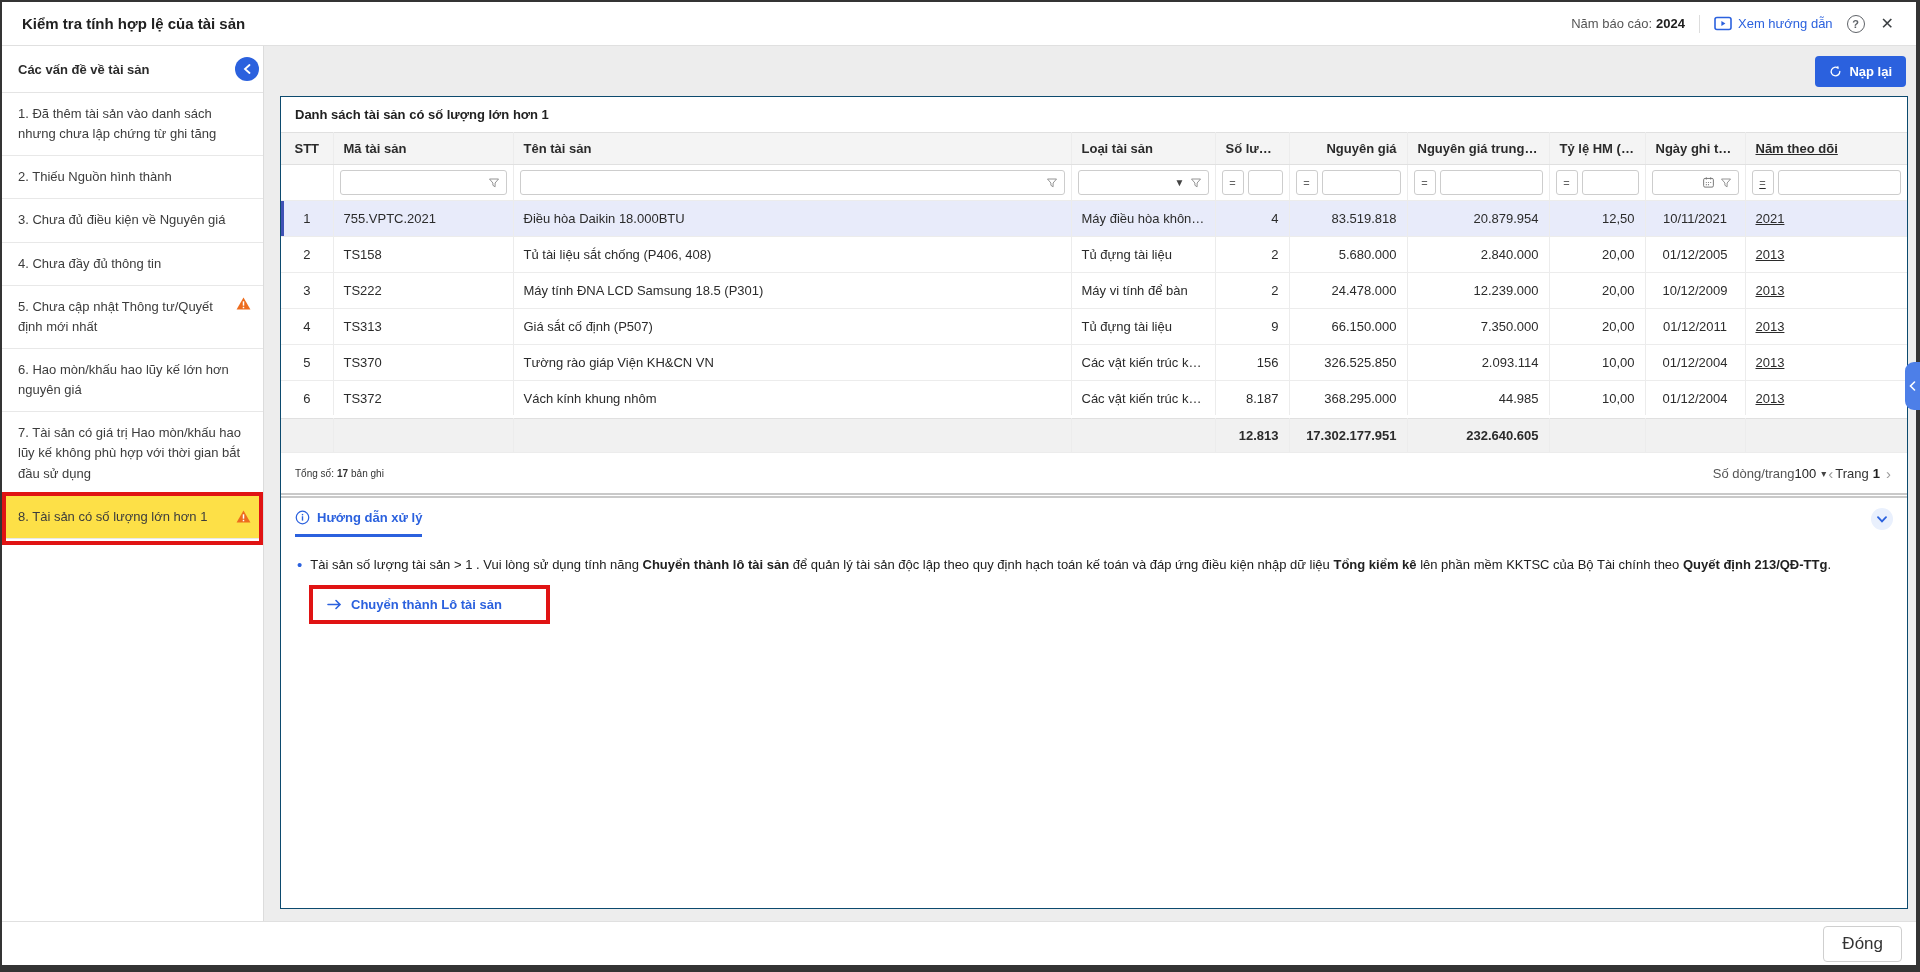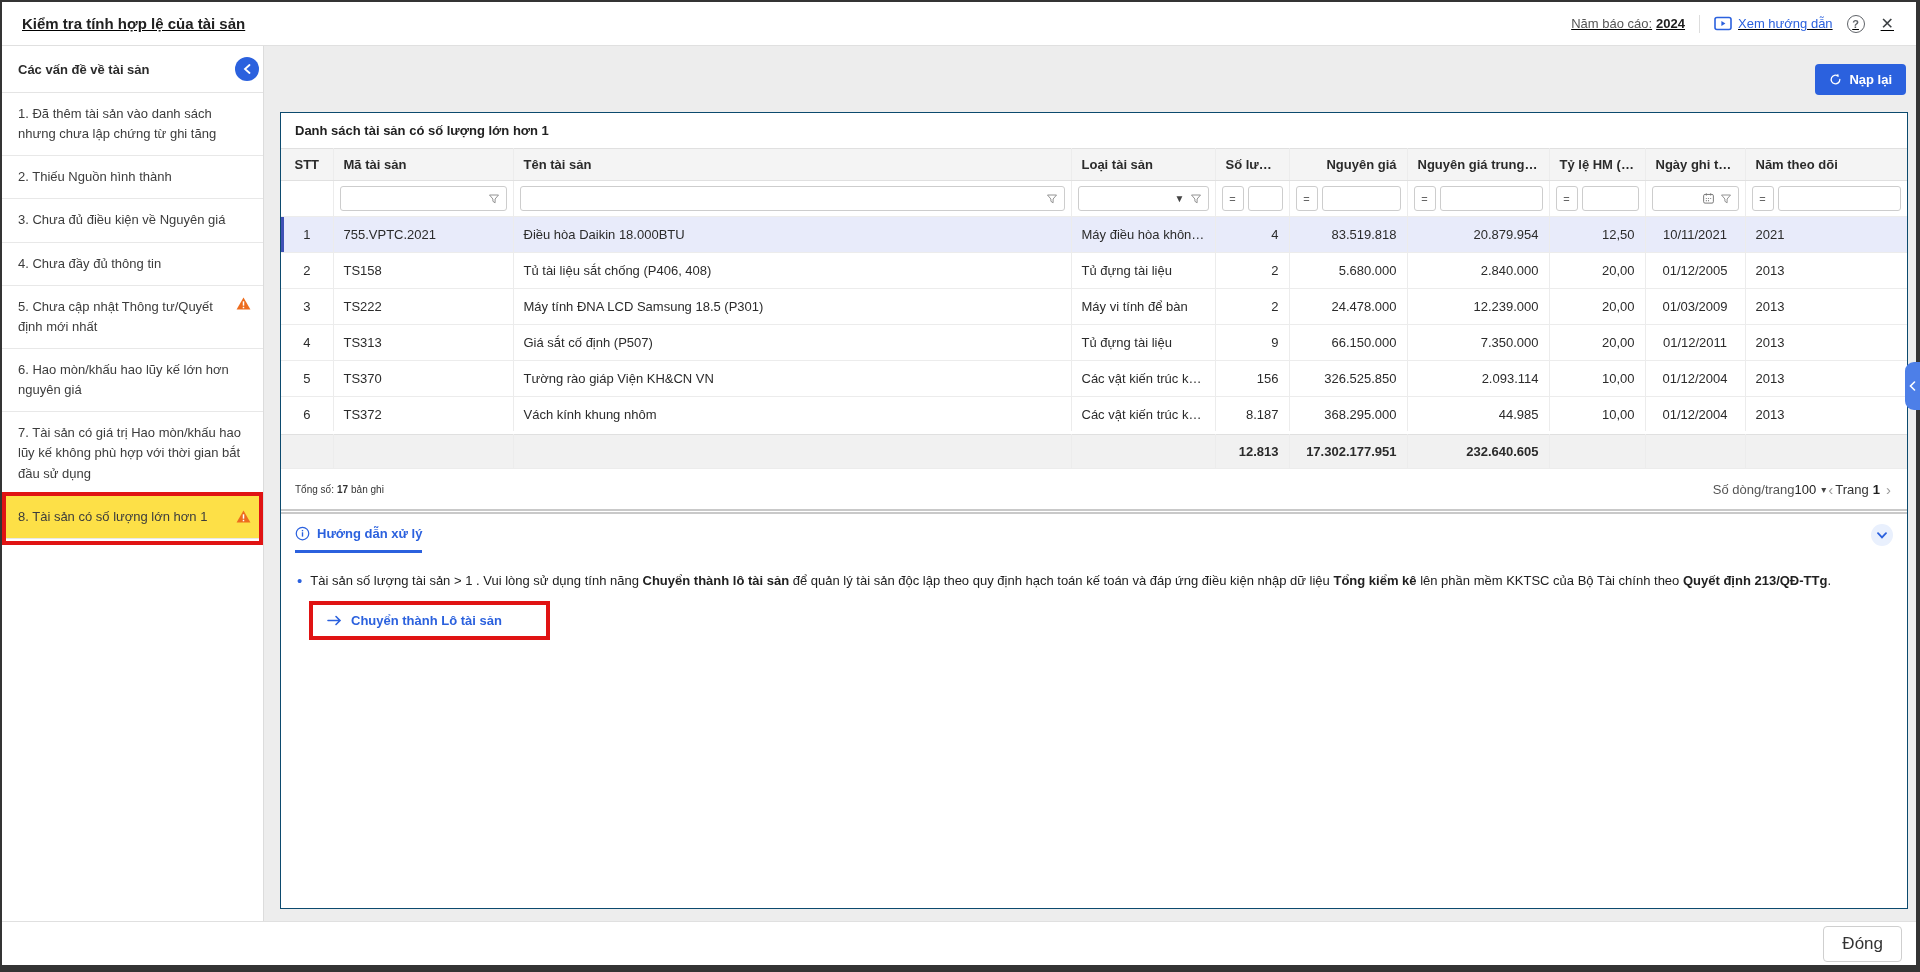--- a/index.html
+++ b/index.html
@@ -1,21 +1,21 @@
 <!DOCTYPE html>
 <html><head>
 <meta charset="utf-8">
 <style>
   * { box-sizing: border-box; margin: 0; padding: 0; }
   body { font-family: "Liberation Sans", "DejaVu Sans", sans-serif; }
   .screen { position: relative; width: 1920px; height: 972px; background: #343434; overflow: hidden; }
   .app { position: absolute; top: 2px; left: 2px; width: 1914px; height: 963px; display: flex; flex-direction: column; background: #ededed; }
 
   
-  .topbar { height: 44px; background: #fff; border-bottom: 1px solid #e0e0e0; display: flex; align-items: center; padding: 0 20px; flex: 0 0 auto; text-decoration: underline; }
+  .topbar { height: 44px; background: #fff; border-bottom: 1px solid #e0e0e0; display: flex; align-items: center; padding: 0 20px; flex: 0 0 auto; }
   .topbar-title { font-size: 15px; font-weight: 700; color: #212121; }
   .topbar-right { margin-left: auto; display: flex; align-items: center; gap: 14px; }
   .report-year { font-size: 13px; color: #555; }
   .report-year b { color: #212121; margin-left: 4px; }
   .vdiv { width: 1px; height: 18px; background: #ddd; }
   .guide-link { display: flex; align-items: center; gap: 6px; color: #2B61DE; font-size: 13px; cursor: pointer; }
   .icon-btn { display: flex; align-items: center; justify-content: center; cursor: pointer; }
   .help-circle { width: 18px; height: 18px; border: 1.5px solid #5f6368; border-radius: 50%; color: #5f6368; font-size: 11px; font-weight: 700; display: flex; align-items: center; justify-content: center; }
   .close-x { font-size: 16px; color: #3c4043; padding: 0 2px; }
 
@@ -26,30 +26,30 @@
   .sb-title { font-size: 13px; font-weight: 700; color: #2b2b2b; flex: 1; }
   .sb-collapse { width: 24px; height: 24px; border-radius: 50%; background: #2B61DE; color: #fff; font-size: 14px; display: flex; align-items: center; justify-content: center; cursor: pointer; }
   .sb-item { display: flex; align-items: center; gap: 8px; padding: 11px 12px 11px 16px; border-bottom: 1px solid #e8e8e8; font-size: 13px; color: #3c3c3c; line-height: 1.55; cursor: pointer; position: relative; }
   .sb-item .lbl { flex: 1; }
   .sb-item.warn-top { align-items: flex-start; }
   .sb-item.active { background: #fde047; gap: 12px; }
   .warn-ic { flex: 0 0 auto; }
   .red-box { position: absolute; left: 0; right: 0; top: -4px; bottom: -7px; border: 4px solid #E01313; pointer-events: none; z-index: 5; }
 
   .main { flex: 1; display: flex; flex-direction: column; min-width: 0; }
-  .toolbar { height: 66px; display: flex; align-items: center; justify-content: flex-end; padding: 0 10px; flex: 0 0 auto; }
+  .toolbar { height: 50px; display: flex; align-items: center; justify-content: flex-end; padding: 0 10px; flex: 0 0 auto; }
   .btn-primary { display: flex; align-items: center; gap: 7px; background: #2B61DE; color: #fff; font-size: 13px; font-weight: 600; border: none; border-radius: 4px; padding: 8px 14px; cursor: pointer; }
 
   .card { margin: 0 8px 12px 16px; background: #fff; border: 1px solid #0c4a6e; flex: 1; display: flex; flex-direction: column; min-height: 0; overflow: hidden; }
   .card-title { font-size: 13px; font-weight: 700; color: #212121; padding: 10px 14px; }
 
   
   table { border-collapse: collapse; table-layout: fixed; width: 100%; }
   th, td { font-size: 13px; color: #2b2b2b; padding: 0 10px; height: 36px; border-right: 1px solid #ececec; border-bottom: 1px solid #ececec; white-space: nowrap; overflow: hidden; text-overflow: ellipsis; }
-  th:last-child, td:last-child { border-right: none; }
+  th:last-child, td:last-child { border-right: none; text-decoration: underline; }
   thead th { background: #f4f4f4; border-top: 1px solid #e0e0e0; border-bottom: 1px solid #e0e0e0; font-weight: 700; height: 32px; text-align: left; }
   th.c, td.c { text-align: center; }
   th.r, td.r { text-align: right; }
   tr.filter td { background: #fff; padding: 0 6px; }
   tr.sel td { background: #E8EBFA; }
   tr.sel td:first-child { box-shadow: inset 3px 0 0 #3f51b5; }
   tr.total td { background: #f1f1f1; font-weight: 700; border-top: 3px solid #fff; box-shadow: inset 0 1px 0 #e0e0e0; height: 36px; }
 
   .f-box { display: flex; align-items: center; gap: 5px; border: 1px solid #cdcdcd; border-radius: 3px; height: 25px; padding: 0 6px; background: #fff; }
   .f-box input { border: none; outline: none; flex: 1; min-width: 0; width: 100%; font-size: 12px; font-family: inherit; }
@@ -313,21 +313,21 @@
               </tr>
               <tr>
                 <td class="c">3</td>
                 <td>TS222</td>
                 <td>Máy tính ĐNA LCD Samsung 18.5 (P301)</td>
                 <td>Máy vi tính để bàn</td>
                 <td class="r">2</td>
                 <td class="r">24.478.000</td>
                 <td class="r">12.239.000</td>
                 <td class="r">20,00</td>
-                <td class="c">01/03/2009</td>
+                <td class="c">10/12/2009</td>
                 <td>2013</td>
               </tr>
               <tr>
                 <td class="c">4</td>
                 <td>TS313</td>
                 <td>Giá sắt cố định (P507)</td>
                 <td>Tủ đựng tài liệu</td>
                 <td class="r">9</td>
                 <td class="r">66.150.000</td>
                 <td class="r">7.350.000</td>

